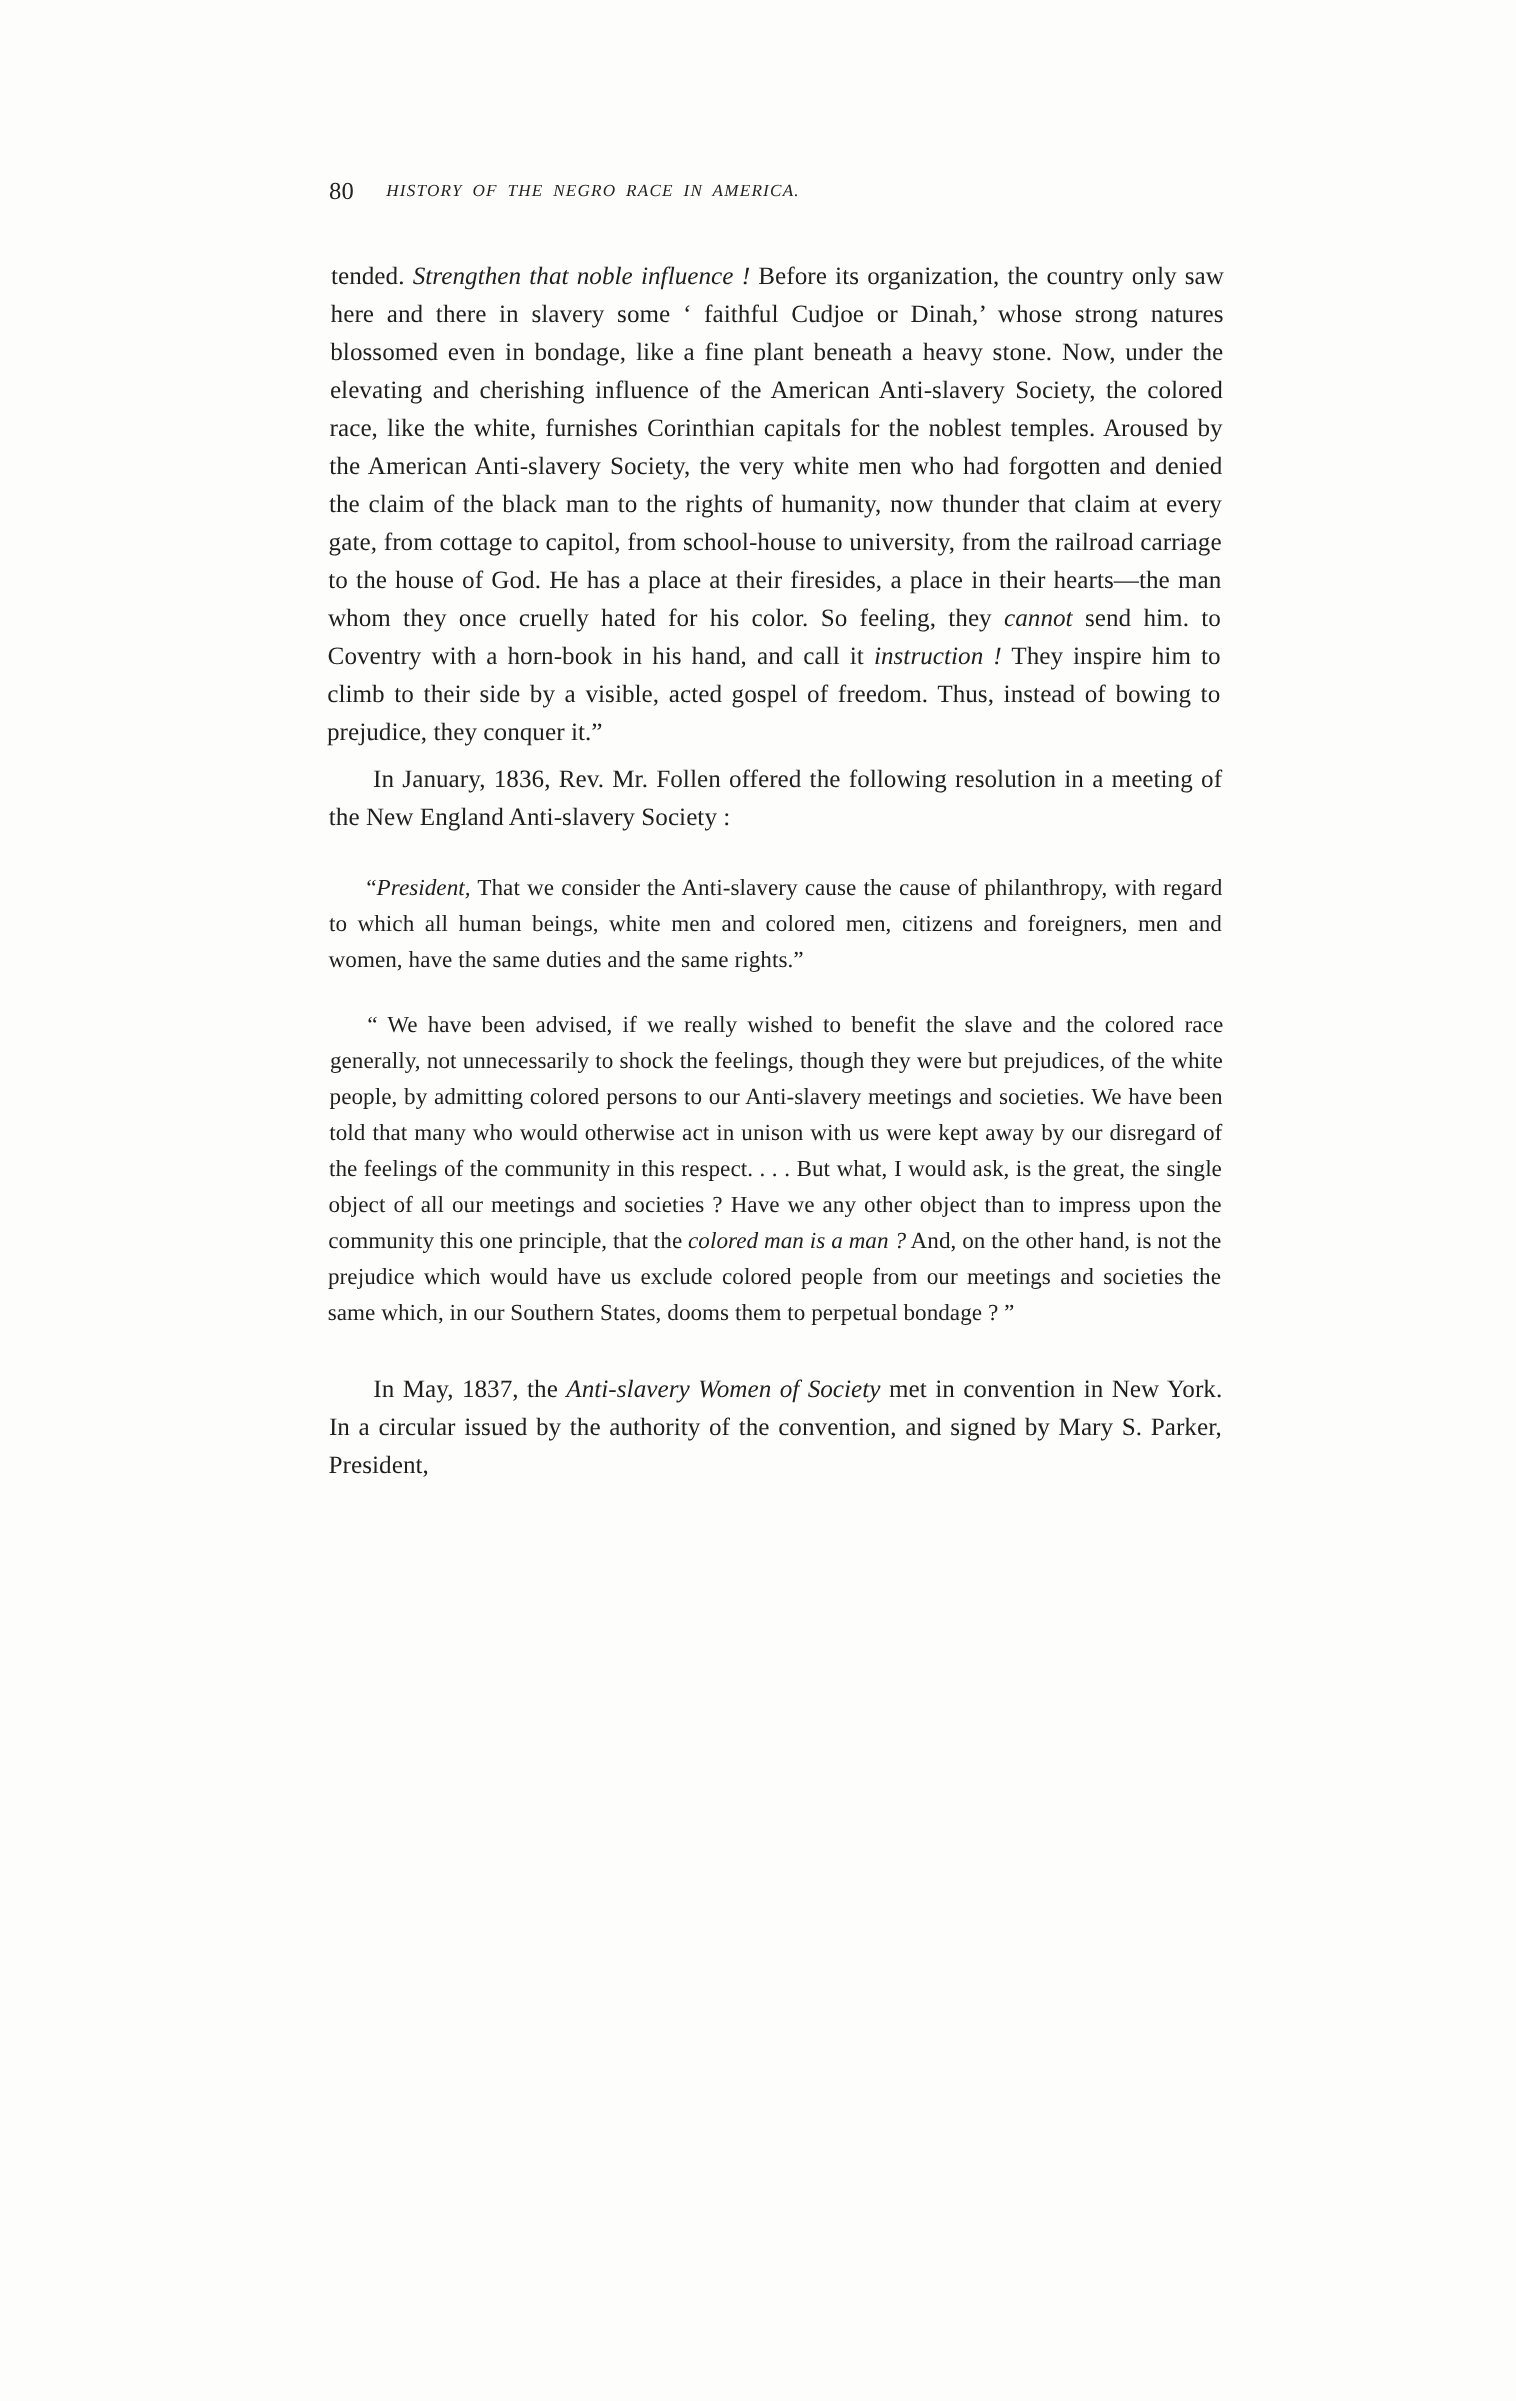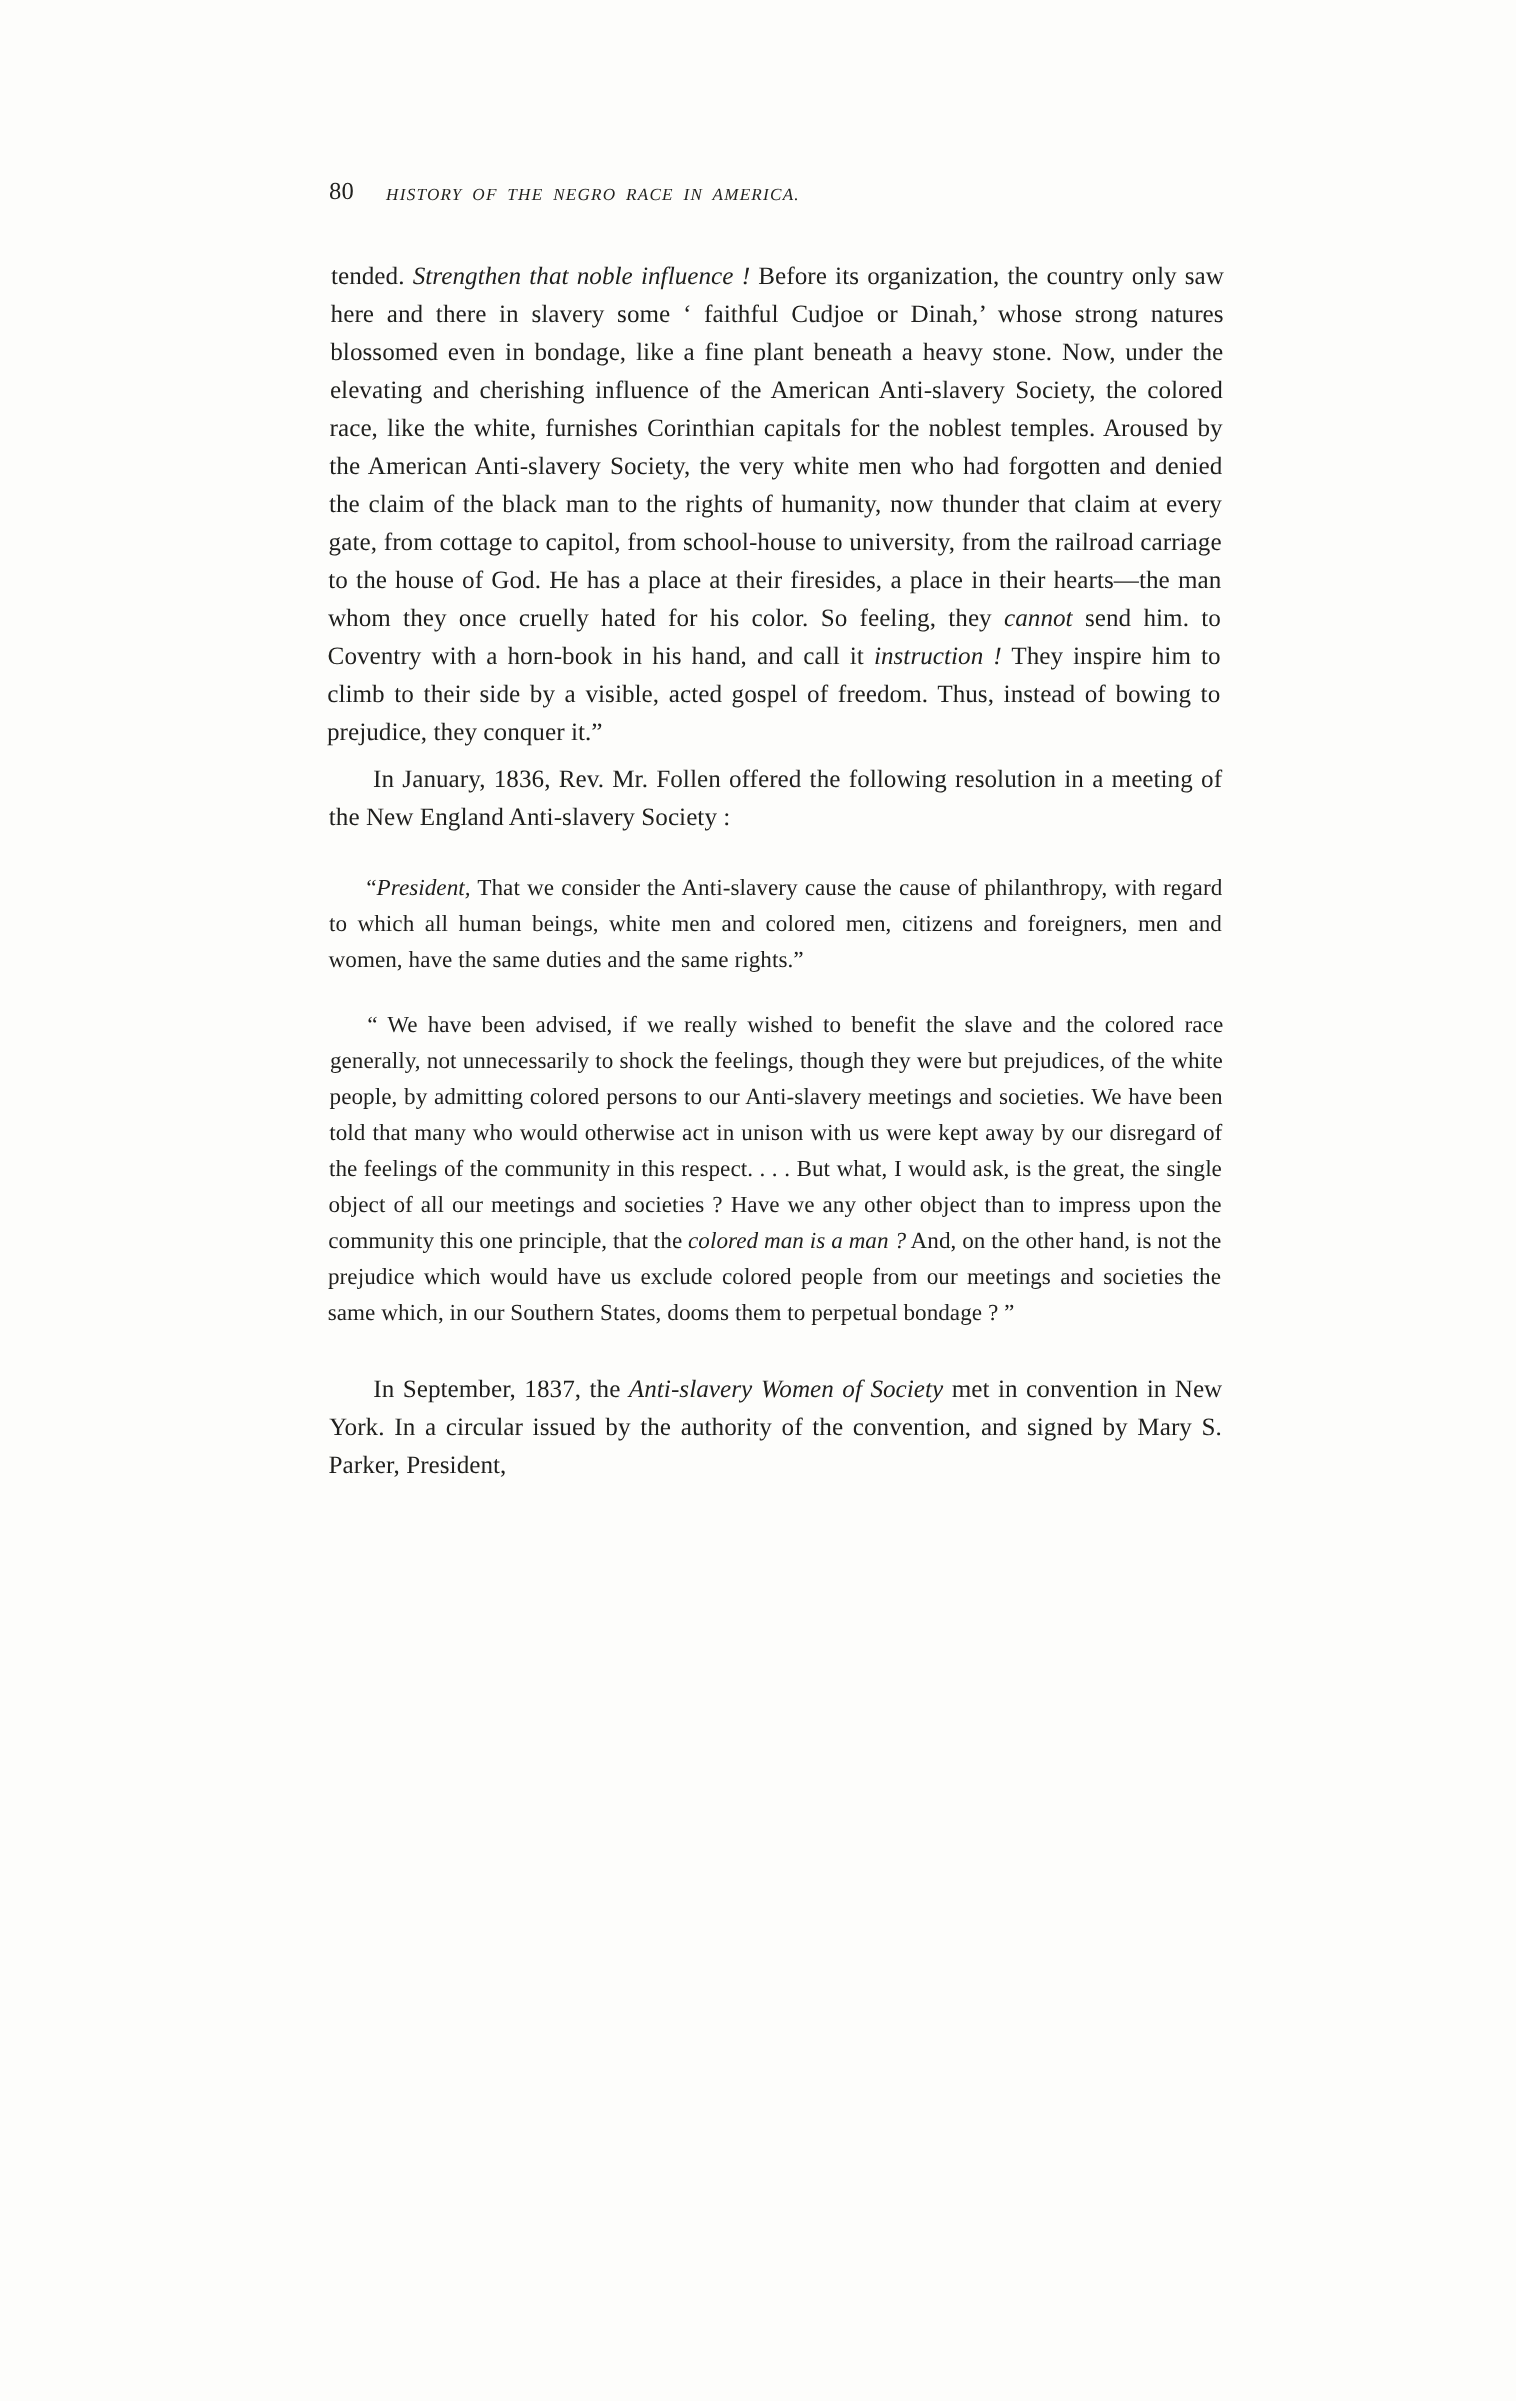--- a/index.html
+++ b/index.html
@@ -22,21 +22,21 @@
   }
   .page-inner {
     position: absolute;
     left: 329px;
     top: 177px;
     width: 893px;
   }
   
   .running-head {
     display: flex;
-    align-items: flex-end;
+    align-items: center;
     gap: 32px;
     margin-bottom: 52px;
     transform: skewX(-0.6deg);
   }
   .folio {
     font-family: "Liberation Serif", serif;
     font-size: 24.4px;
     letter-spacing: 0.4px;
     color: #232320;
   }
@@ -103,17 +103,17 @@
 
     <p><span>tended.</span> <i>Strengthen that noble influence !</i> <span>Before its organization, the country only saw here and there in slavery some ‘ faithful Cudjoe or Dinah,’ whose strong natures blossomed even in bondage, like a fine plant beneath a heavy stone.  Now, under the elevating and cherishing influence of the American Anti-slavery Society, the colored race, like the white, furnishes Corinthian capitals for the noblest temples.  Aroused by the American Anti-slavery Society, the very white men who had forgotten and denied the claim of the black man to the rights of humanity, now thunder that claim at every gate, from cottage to capitol, from school-house to university, from the railroad carriage to the house of God.   He has a place at their firesides, a place in their hearts—the man whom they once cruelly hated for his color.  So feeling, they </span><i>cannot</i><span> send him. to Coventry with a horn-book in his hand, and call it </span><i>instruction !</i><span>  They inspire him to climb to their side by a visible, acted gospel of freedom.   Thus, instead of bowing to prejudice, they conquer it.”</span></p>
 
     <p class="indent tight">In January, 1836, Rev. Mr. Follen offered the following resolution in a meeting of the New England Anti-slavery Society :</p>
 
     <p class="quote indent block-gap"><span>“</span><i>President,</i><span> That we consider the Anti-slavery cause the cause of philanthropy, with regard to which all human beings, white men and colored men, citizens and foreigners, men and women, have the same duties and the same rights.”</span></p>
 
 
     <p class="quote indent"><span>“ We have been advised, if we really wished to benefit the slave and the colored race generally, not unnecessarily to shock the feelings, though they were but prejudices, of the white people, by admitting colored persons to our Anti-slavery meetings and societies.  We have been told that many who would otherwise act in unison with us were kept away by our disregard of the feelings of the community in this respect. .  .  .   But what, I would ask, is the great, the single object of all our meetings and societies ?  Have we any other object than to impress upon the community this one principle, that the </span><i>colored man is a man ?</i><span> And, on the other hand, is not the prejudice which would have us exclude colored people from our meetings and societies the same which, in our Southern States, dooms them to perpetual bondage ? ”</span></p>
 
-    <p class="indent final"><span>In September, 1837, the </span><i>Anti-slavery Women of Society</i><span> met in convention in New York.  In a circular issued by the authority of the convention, and signed by Mary S. Parker, President,</span></p>
+    <p class="indent final"><span>In May, 1837, the </span><i>Anti-slavery Women of Society</i><span> met in convention in New York.  In a circular issued by the authority of the convention, and signed by Mary S. Parker, President,</span></p>
 
   </div>
 </div>
 
 
 </body></html>

